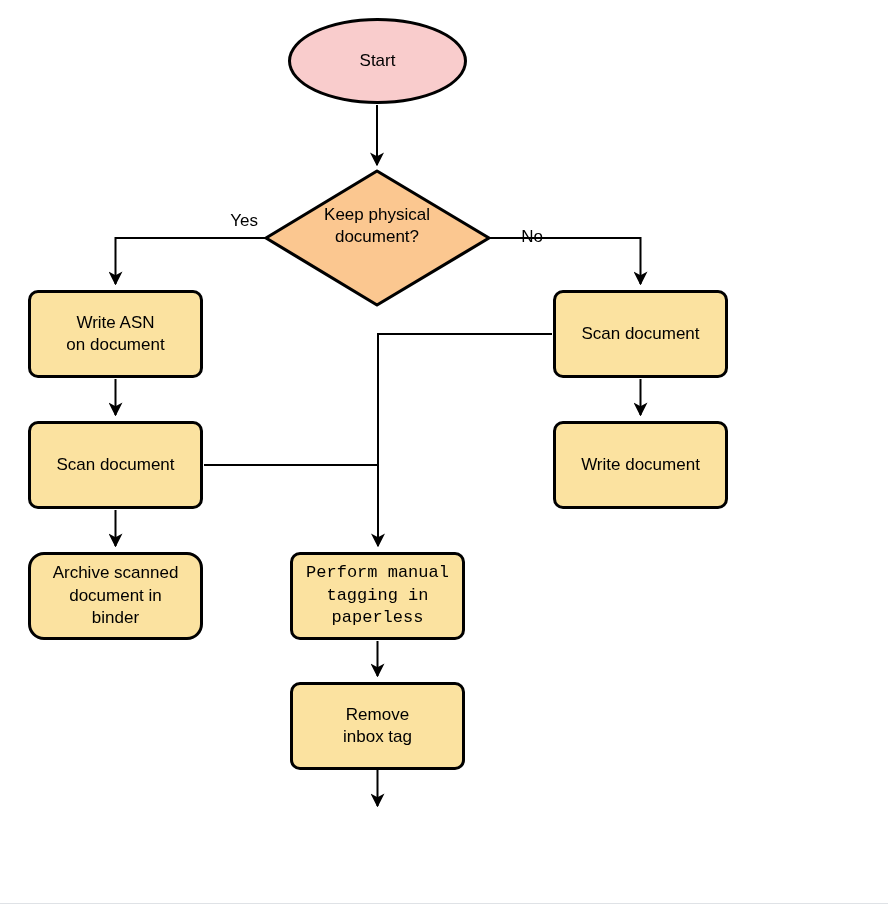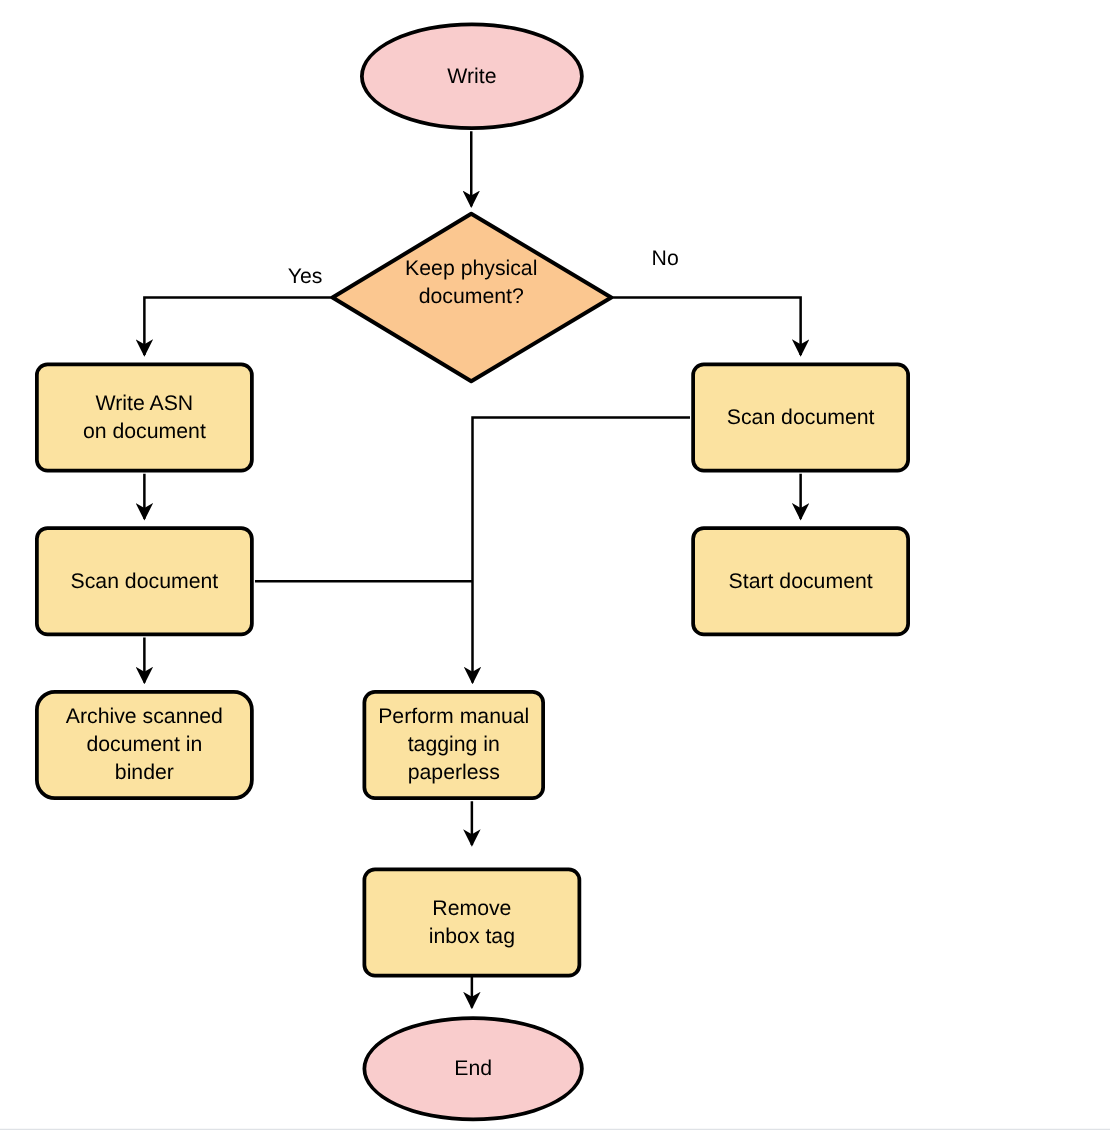--- a/index.html
+++ b/index.html
@@ -102,63 +102,60 @@
     <path class="edge" d="M115.5,379 L115.5,415" marker-end="url(#arrow)"></path>
     <path class="edge" d="M115.5,510 L115.5,546" marker-end="url(#arrow)"></path>
     <path class="edge" d="M640.5,379 L640.5,415" marker-end="url(#arrow)"></path>
     <path class="edge" d="M552,334 L378,334 L378,546" marker-end="url(#arrow)"></path>
     <path class="edge" d="M204,465 L378,465"></path>
     <path class="edge" d="M377.5,641 L377.5,676" marker-end="url(#arrow)"></path>
     <path class="edge" d="M377.5,770 L377.5,806" marker-end="url(#arrow)"></path>
   </svg>
 
   <div class="node terminal" style="left:288px; top:18px; width:179px; height:86px;">
-    <span class="lbl">Write</span>
+    <span class="lbl">Start</span>
   </div>
 
   <div class="decision-label" style="left:277px; top:204px; width:200px;">Keep physical
 document?</div>
 
   <div class="edge-label" style="left:198px; top:211px; width:60px;">Yes</div>
-  <div class="edge-label" style="left:498px; top:197px; width:45px;">No</div>
+  <div class="edge-label" style="left:498px; top:227px; width:45px;">No</div>
 
   <div class="node process" style="left:28px; top:290px; width:175px; height:88px;text-align:center;">
     <span class="lbl">Write ASN
 on document</span>
   </div>
 
   <div class="node process" style="left:553px; top:290px; width:175px; height:88px;">
     <span class="lbl">Scan document</span>
   </div>
 
   <div class="node process" style="left:28px; top:421px; width:175px; height:88px;">
     <span class="lbl">Scan document</span>
   </div>
 
   <div class="node process" style="left:553px; top:421px; width:175px; height:88px;">
-    <span class="lbl">Start document</span>
+    <span class="lbl">Write document</span>
   </div>
 
   <div class="node process" style="left:28px; top:552px; width:175px; height:88px;border-radius:16px;">
     <span class="lbl">Archive scanned
 document in
 binder</span>
   </div>
 
-  <div class="node process" style="left:290px; top:552px; width:146px; height:88px;">
+  <div class="node process" style="left:290px; top:552px; width:175px; height:88px;font-family:Liberation Mono, monospace;">
     <span class="lbl">Perform manual
 tagging in
 paperless</span>
   </div>
 
 
-  <div class="node process" style="left:290px; top:682px; width:175px; height:88px;margin-top:12px;">
+  <div class="node process" style="left:290px; top:682px; width:175px; height:88px;">
     <span class="lbl">Remove
 inbox tag</span>
   </div>
 
-  <div class="node terminal" style="left:290px; top:813px; width:177px; height:84px;">
-    <span class="lbl">End</span>
-  </div>
 
   <div class="bottom-rule"></div>
 
 </div>
 
 </body></html>

